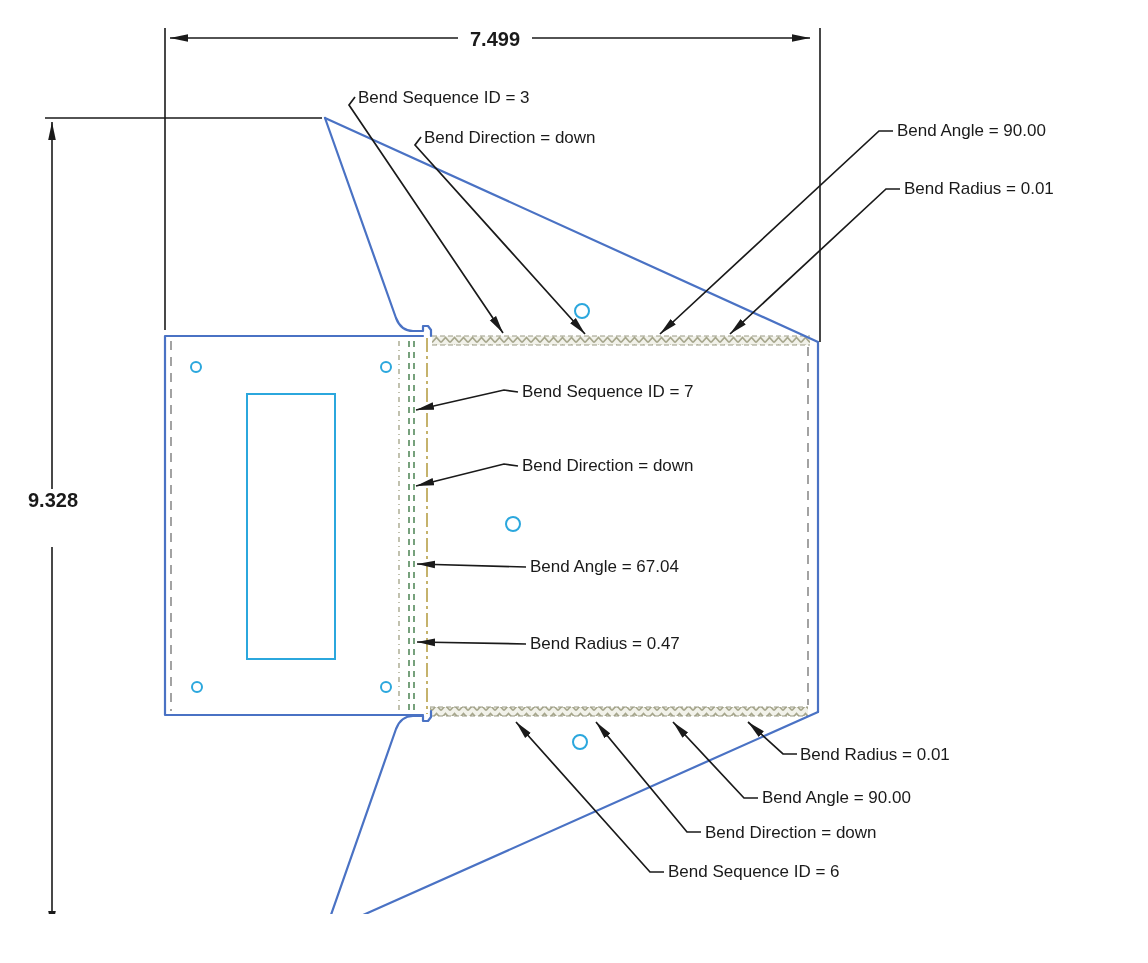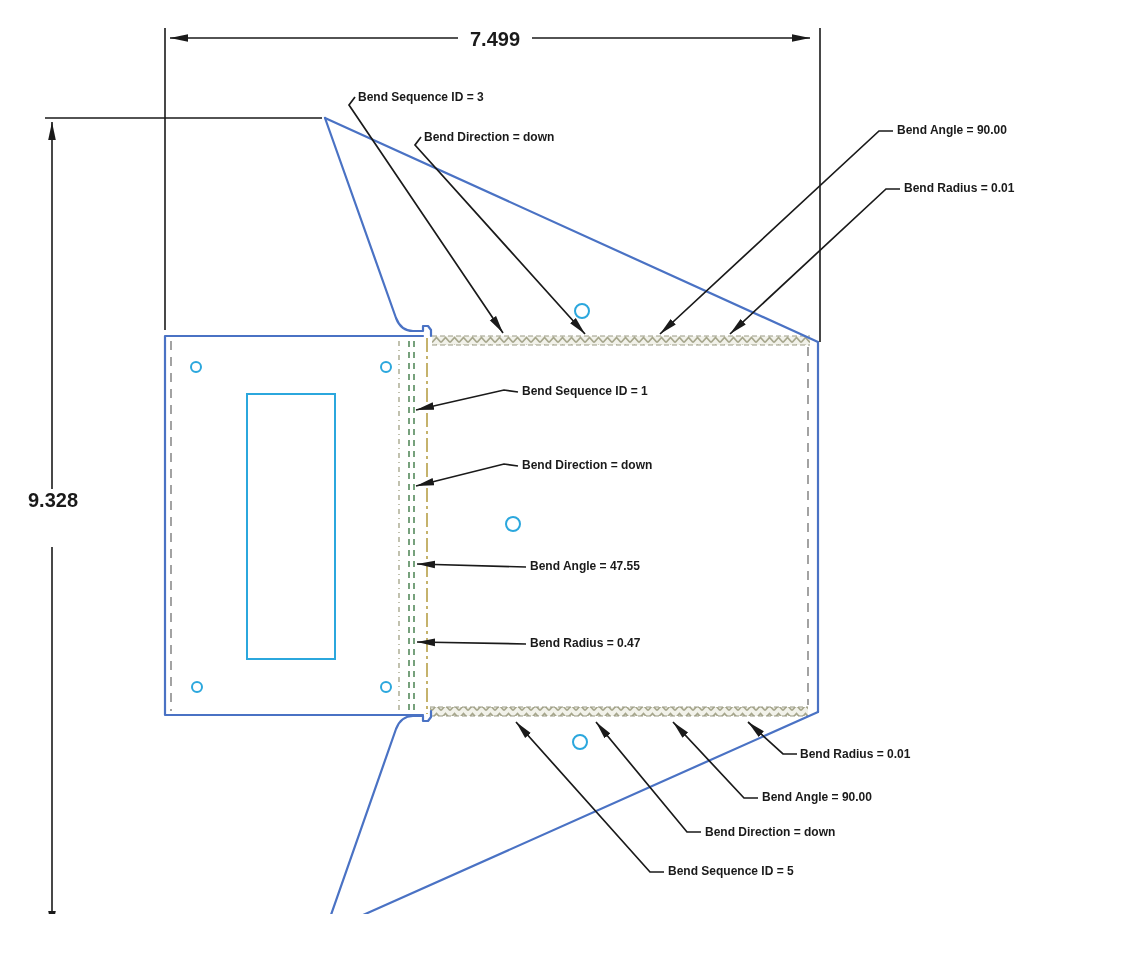--- a/index.html
+++ b/index.html
@@ -9,22 +9,22 @@
     height: 914px;
     background: #ffffff;
     font-family: "Liberation Sans", sans-serif;
     overflow: hidden;
   }
   #stage svg { position: absolute; left: 0; top: 0; }
   .lbl {
     position: absolute;
     white-space: nowrap;
     color: #1a1a1a;
-    font-weight: bold;
-    font-size: 12px;
+    font-weight: normal;
+    font-size: 17px;
     line-height: 21px;
     background: #ffffff;
   }
   .dim {
     position: absolute;
     white-space: nowrap;
     color: #1a1a1a;
     font-weight: bold;
     font-size: 20px;
     line-height: 22px;
@@ -127,23 +127,23 @@
   </svg>
 
   <div class="dim" style="left:460px; top:28px; width:70px;">7.499</div>
   <div class="dim" style="left:17px; top:489px; width:72px;">9.328</div>
 
   <div class="lbl" style="left:358px; top:87px;">Bend Sequence ID = 3</div>
   <div class="lbl" style="left:424px; top:127px;">Bend Direction = down</div>
   <div class="lbl" style="left:897px; top:120px;">Bend Angle = 90.00</div>
   <div class="lbl" style="left:904px; top:178px;">Bend Radius = 0.01</div>
 
-  <div class="lbl" style="left:522px; top:381px;">Bend Sequence ID = 1</div>
+  <div class="lbl" style="left:522px; top:381px;">Bend Sequence ID = 7</div>
   <div class="lbl" style="left:522px; top:455px;">Bend Direction = down</div>
-  <div class="lbl" style="left:530px; top:556px;">Bend Angle = 47.55</div>
+  <div class="lbl" style="left:530px; top:556px;">Bend Angle = 67.04</div>
   <div class="lbl" style="left:530px; top:633px;">Bend Radius = 0.47</div>
 
   <div class="lbl" style="left:800px; top:744px;">Bend Radius = 0.01</div>
   <div class="lbl" style="left:762px; top:787px;">Bend Angle = 90.00</div>
   <div class="lbl" style="left:705px; top:822px;">Bend Direction = down</div>
-  <div class="lbl" style="left:668px; top:861px;">Bend Sequence ID = 5</div>
+  <div class="lbl" style="left:668px; top:861px;">Bend Sequence ID = 6</div>
 
 </div>
 
 </body></html>

